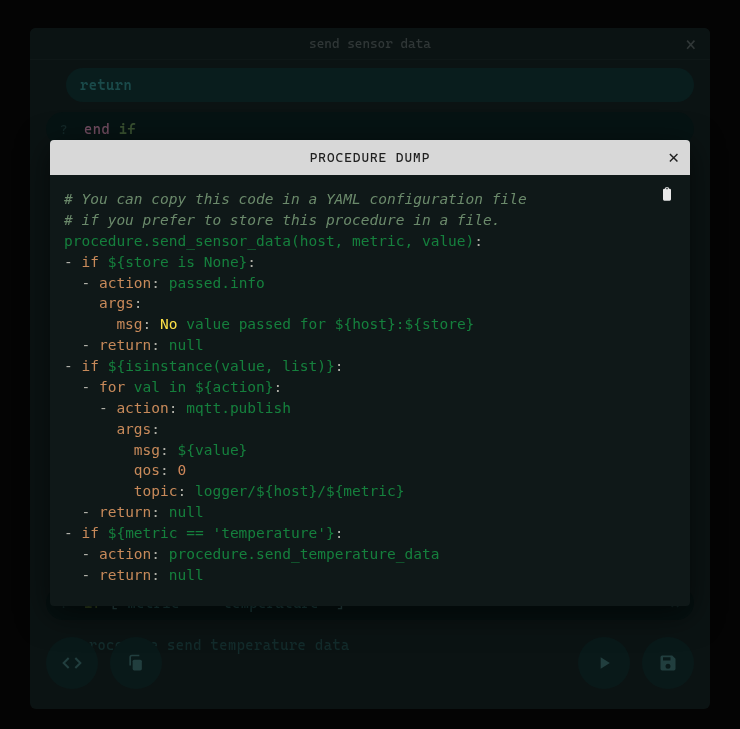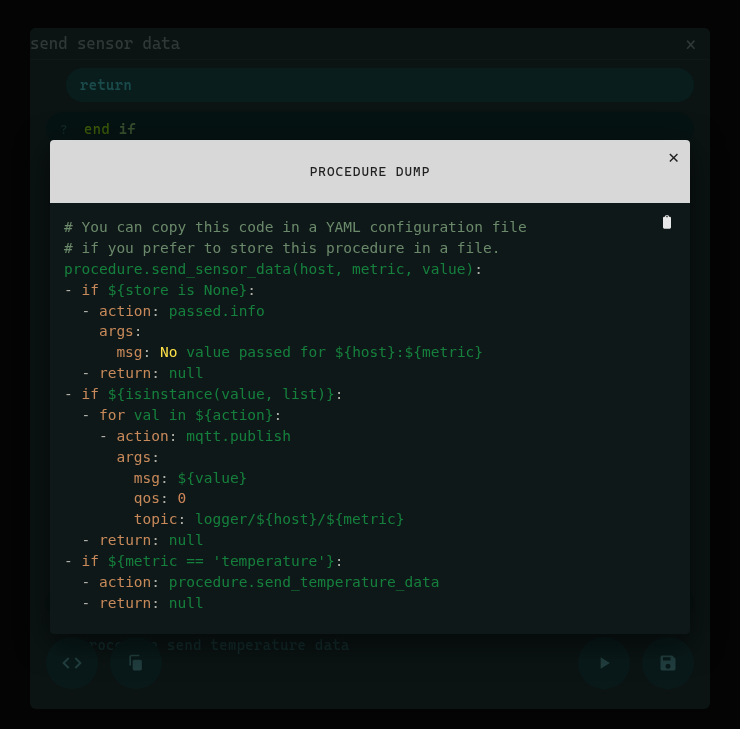--- a/index.html
+++ b/index.html
@@ -28,23 +28,23 @@
   height: 32px;
   background: #1a2b2b;
   display: flex;
   align-items: center;
   position: relative;
   border-bottom: 1px solid rgba(255,255,255,0.04);
 }
 
 .app-title {
   color: #6b7a7a;
-  font-size: 16px;
+  font-size: 13px;
   width: 100%;
-  text-align: left;
+  text-align: center;
 }
 
 .app-close {
   position: absolute;
   right: 8px;
   top: 4px;
   color: #6b7a7a;
   font-size: 18px;
   cursor: pointer;
   padding: 2px 6px;
@@ -73,21 +73,21 @@
   height: 30px;
 }
 
 .code-line .lineno {
   color: #2a5858;
   font-size: 13px;
   width: 14px;
 }
 
 .kw-return { color: #3aa5a5; font-weight: 600; }
-.kw-end { color: #84cc16; font-weight: 400; }
+.kw-end { color: #f9a8d4; font-weight: 400; }
 .kw-if { color: #7db36b; font-weight: 600; }
 .kw-expr { color: #3a8585; }
 .kw-bracket { color: #5a9a9a; }
 
 .line-close {
   margin-left: auto;
   color: #2a5858;
   font-size: 16px;
   cursor: pointer;
 }
@@ -137,21 +137,21 @@
   box-shadow: 0 8px 32px rgba(0,0,0,0.6);
 }
 
 .modal-header {
   background: #d8d8d8;
   color: #202020;
   font-size: 13px;
   letter-spacing: 1px;
   font-weight: 400;
   text-align: center;
-  padding: 24px 0;
+  padding: 10px 0;
   position: relative;
 }
 
 .modal-close {
   position: absolute;
   right: 10px;
   top: 6px;
   font-size: 18px;
   cursor: pointer;
   font-weight: bold;
@@ -177,21 +177,21 @@
 .copy-btn svg { width: 16px; height: 18px; }
 
 pre.code {
   font-family: ui-monospace, 'SF Mono', Monaco, monospace;
   font-size: 14.5px;
   line-height: 1.44;
   white-space: pre;
   color: #c8c0b8;
 }
 
-.c-comment { color: #6b8a6b; }
+.c-comment { color: #6b8a6b; font-style: italic; }
 .c-key { color: #c88a5a; }
 .c-punct { color: #b0b0a8; }
 .c-dash { color: #b0b0a8; }
 .c-num { color: #d0885a; }
 .c-val { color: #15803d; }
 .c-const { color: #fde047; }
 </style>
 </head>
 <body>
 
@@ -268,21 +268,21 @@
       <svg viewBox="0 0 24 24" fill="#e8e8e8">
           <path d="M16 4h-1a2 2 0 00-2-2h-2a2 2 0 00-2 2H8a2 2 0 00-2 2v14a2 2 0 002 2h8a2 2 0 002-2V6a2 2 0 00-2-2zm-5-1h2v2h-2V3z"></path>
         </svg>
     </div>
 <pre class="code"><span class="c-comment"># You can copy this code in a YAML configuration file</span>
 <span class="c-comment"># if you prefer to store this procedure in a file.</span>
 <span class="c-val">procedure.send_sensor_data(host, metric, value)</span><span class="c-punct">:</span>
 <span class="c-dash">- </span><span class="c-key">if</span><span class="c-val"> ${store is None}</span><span class="c-punct">:</span>
   <span class="c-dash">- </span><span class="c-key">action</span><span class="c-punct">:</span><span class="c-val"> passed.info</span>
     <span class="c-key">args</span><span class="c-punct">:</span>
-      <span class="c-key">msg</span><span class="c-punct">:</span><span> </span><span class="c-const">No</span><span class="c-val"> value passed for ${host}:${metric}</span>
+      <span class="c-key">msg</span><span class="c-punct">:</span><span> </span><span class="c-const">No</span><span class="c-val"> value passed for ${host}:${store}</span>
   <span class="c-dash">- </span><span class="c-key">return</span><span class="c-punct">:</span><span class="c-val"> null</span>
 <span class="c-dash">- </span><span class="c-key">if</span><span class="c-val"> ${isinstance(value, list)}</span><span class="c-punct">:</span>
   <span class="c-dash">- </span><span class="c-key">for</span><span class="c-val"> val in ${action}</span><span class="c-punct">:</span>
     <span class="c-dash">- </span><span class="c-key">action</span><span class="c-punct">:</span><span class="c-val"> mqtt.publish</span>
       <span class="c-key">args</span><span class="c-punct">:</span>
         <span class="c-key">msg</span><span class="c-punct">:</span><span class="c-val"> ${value}</span>
         <span class="c-key">qos</span><span class="c-punct">:</span><span class="c-num"> 0</span>
         <span class="c-key">topic</span><span class="c-punct">:</span><span class="c-val"> logger/${host}/${metric}</span>
   <span class="c-dash">- </span><span class="c-key">return</span><span class="c-punct">:</span><span class="c-val"> null</span>
 <span class="c-dash">- </span><span class="c-key">if</span><span class="c-val"> ${metric == 'temperature'}</span><span class="c-punct">:</span>

